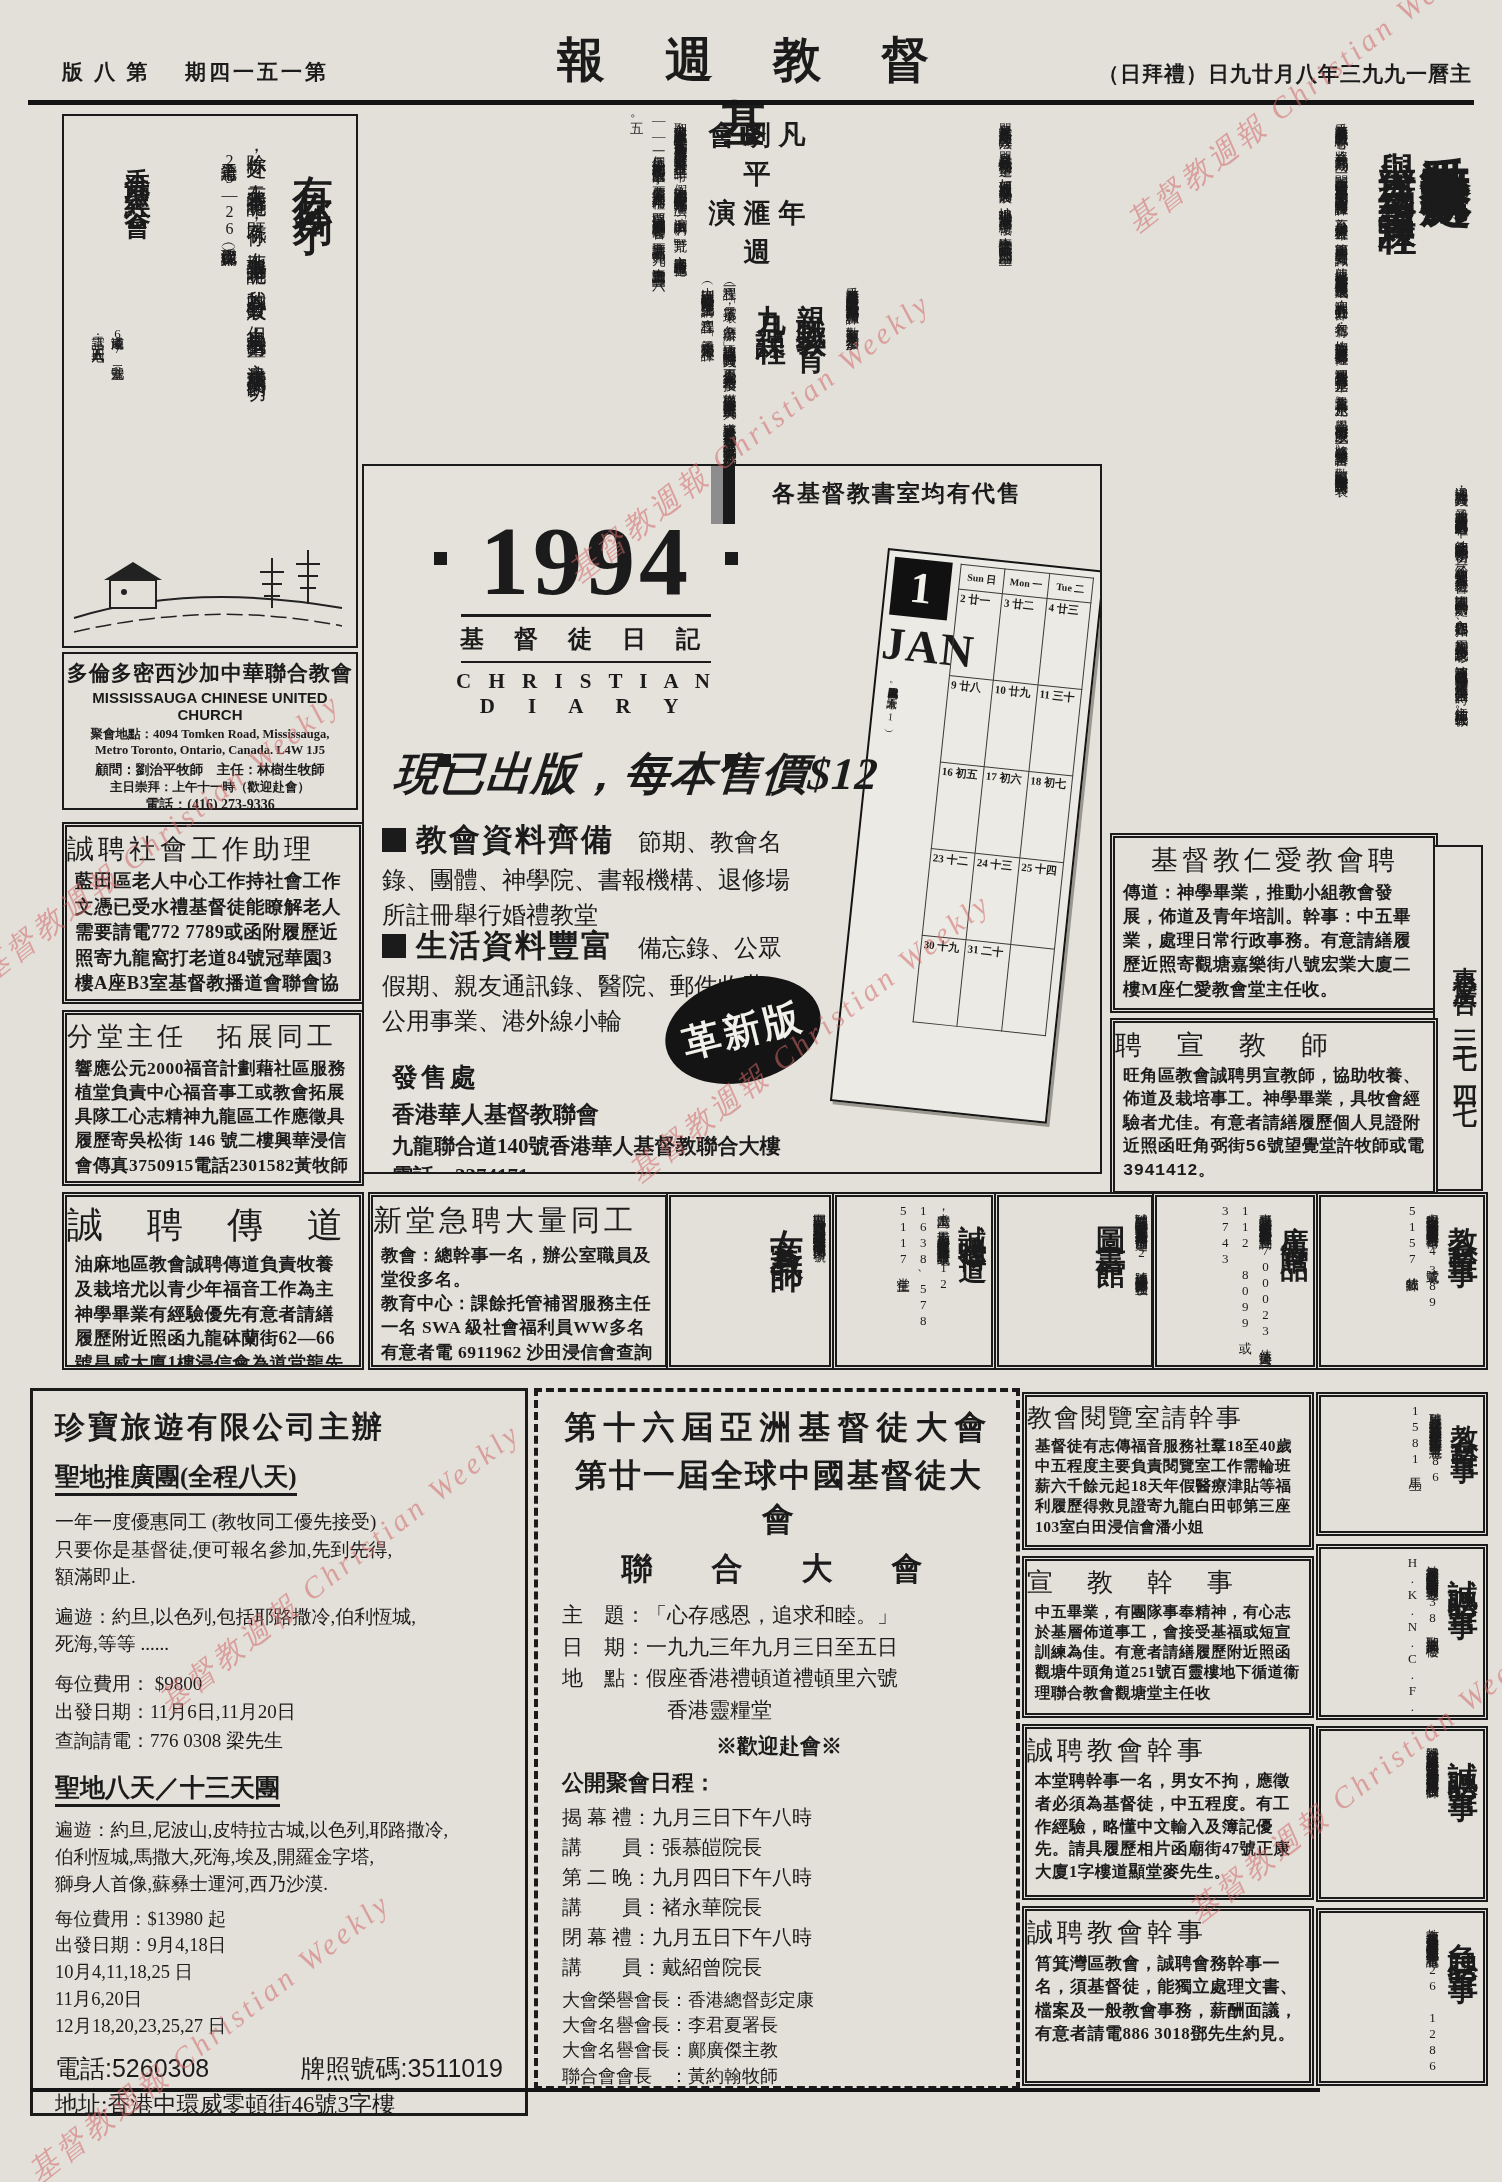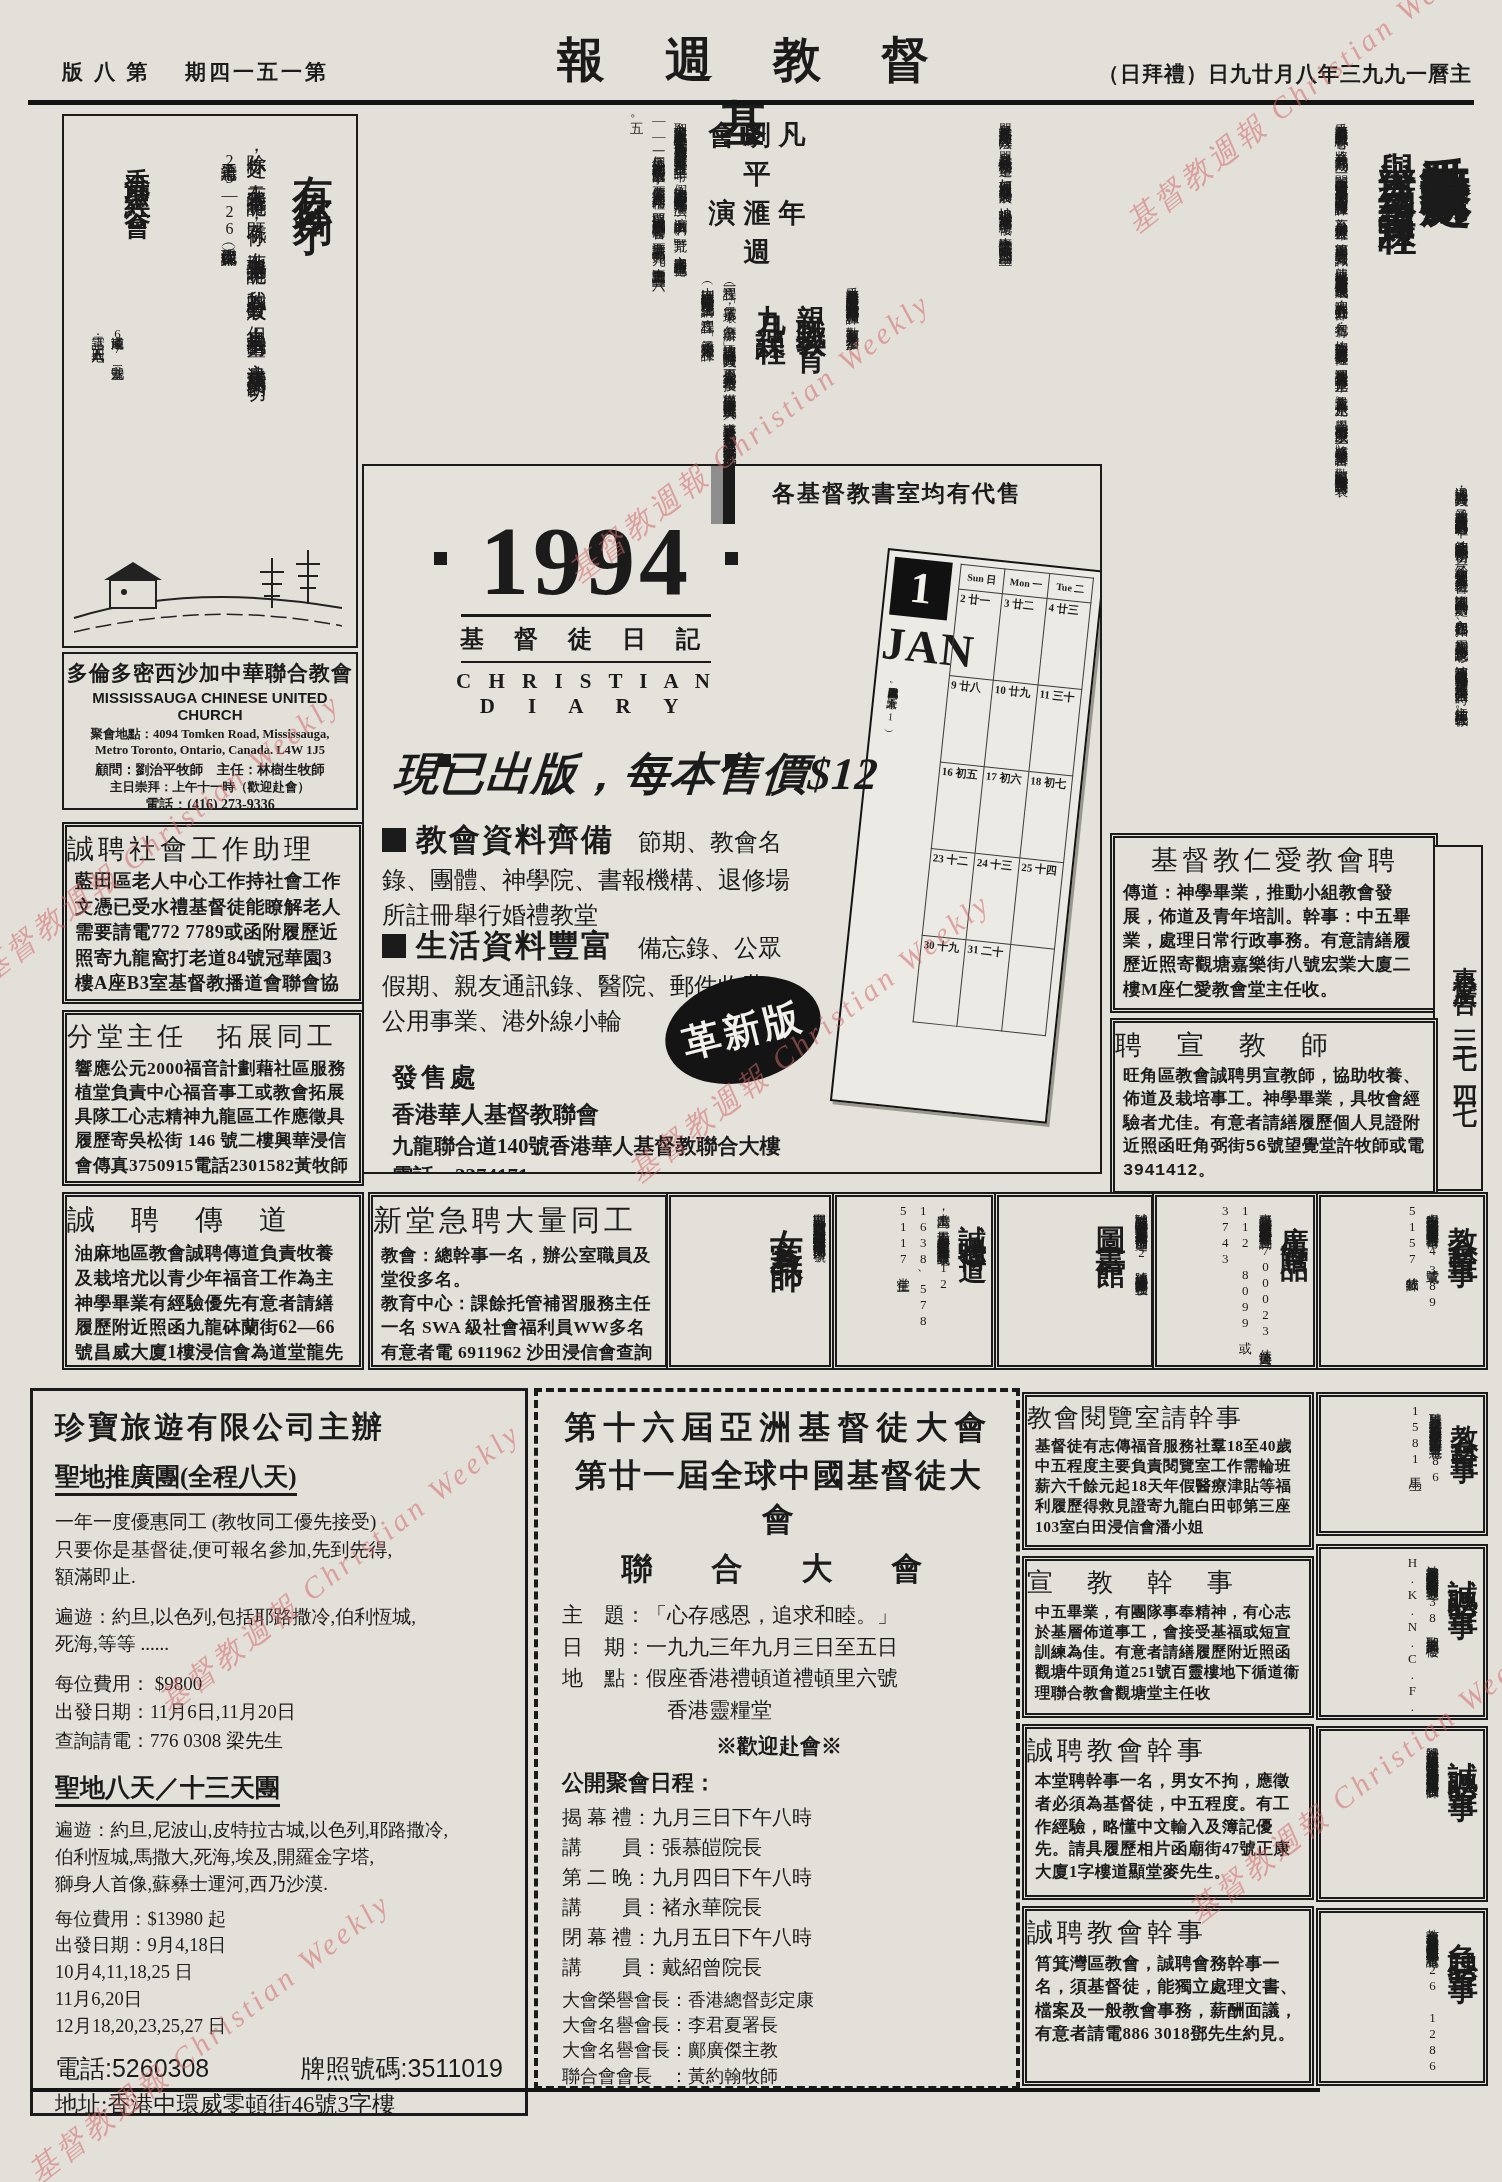--- a/index.html
+++ b/index.html
@@ -106,21 +106,21 @@
     <div class="clstitle" style="font-size:27px;">誠聘社會工作助理</div>
     <div class="clsbody" style="font-size:18.5px;">藍田區老人中心工作持社會工作文憑已受水禮基督徒能瞭解老人需要請電772 7789或函附履歷近照寄九龍窩打老道84號冠華園3樓A座B3室基督教播道會聯會協調主任。</div>
   </div>
 
   <div class="abs dbox" style="left:62px;top:1010px;width:292px;height:166px;">
     <div class="clstitle" style="font-size:26px;">分堂主任　拓展同工</div>
     <div class="clsbody" style="font-size:17.5px;">響應公元2000福音計劃藉社區服務植堂負責中心福音事工或教會拓展具隊工心志精神九龍區工作應徵具履歷寄吳松街 146 號二樓興華浸信會傳真3750915電話2301582黃牧師</div>
   </div>
 
   <div class="abs dbox" style="left:62px;top:1192px;width:292px;height:168px;">
-    <div class="clstitle" style="font-size:28px;">誠　聘　傳　道</div>
+    <div class="clstitle" style="font-size:36px;">誠　聘　傳　道</div>
     <div class="clsbody" style="font-size:18px;">油麻地區教會誠聘傳道負責牧養及栽培尤以青少年福音工作為主神學畢業有經驗優先有意者請繕履歷附近照函九龍砵蘭街62—66號昌威大廈1樓浸信會為道堂龍先生收</div>
   </div>
 
   <div class="abs sbox" style="left:362px;top:464px;width:736px;height:706px;background:#e5e2dc;">
     <div class="abs" style="left:347px;top:0;width:24px;height:58px;background:linear-gradient(to right,#8d8d8d 50%,#1a1a1a 50%);"></div>
     <div class="abs bold" style="left:408px;top:12px;font-size:23px;letter-spacing:2px;">各基督教書室均有代售</div>
 
     <div class="abs" style="left:62px;top:46px;width:320px;text-align:center;">
       <div class="abs" style="left:8px;top:40px;width:13px;height:13px;background:#1b1b1b;"></div>
       <div class="abs" style="right:8px;top:40px;width:13px;height:13px;background:#1b1b1b;"></div>

